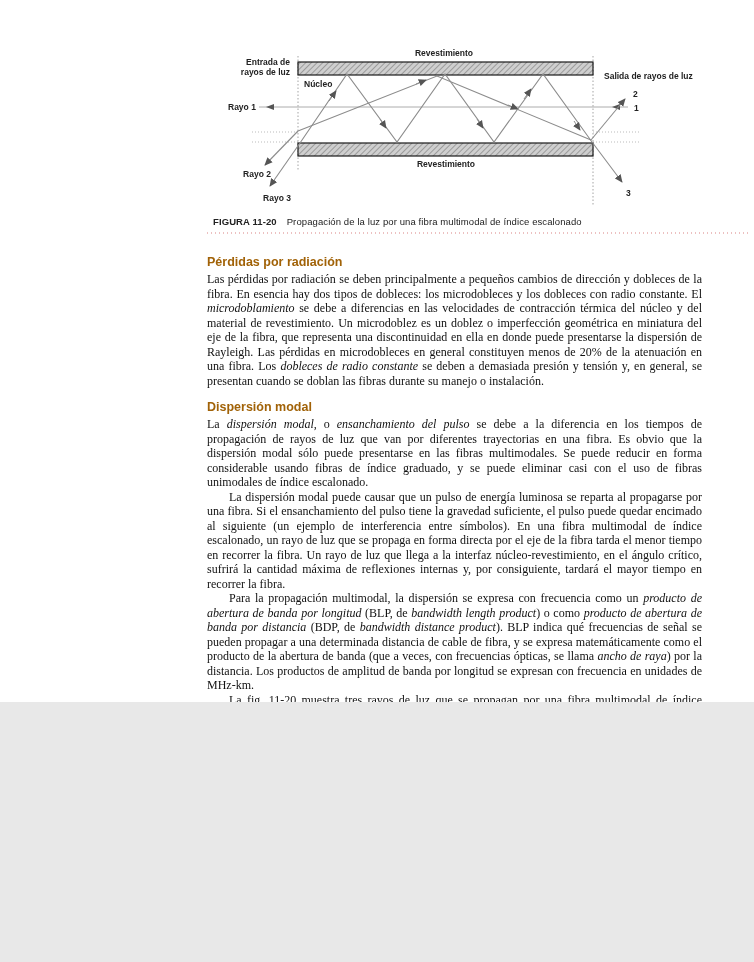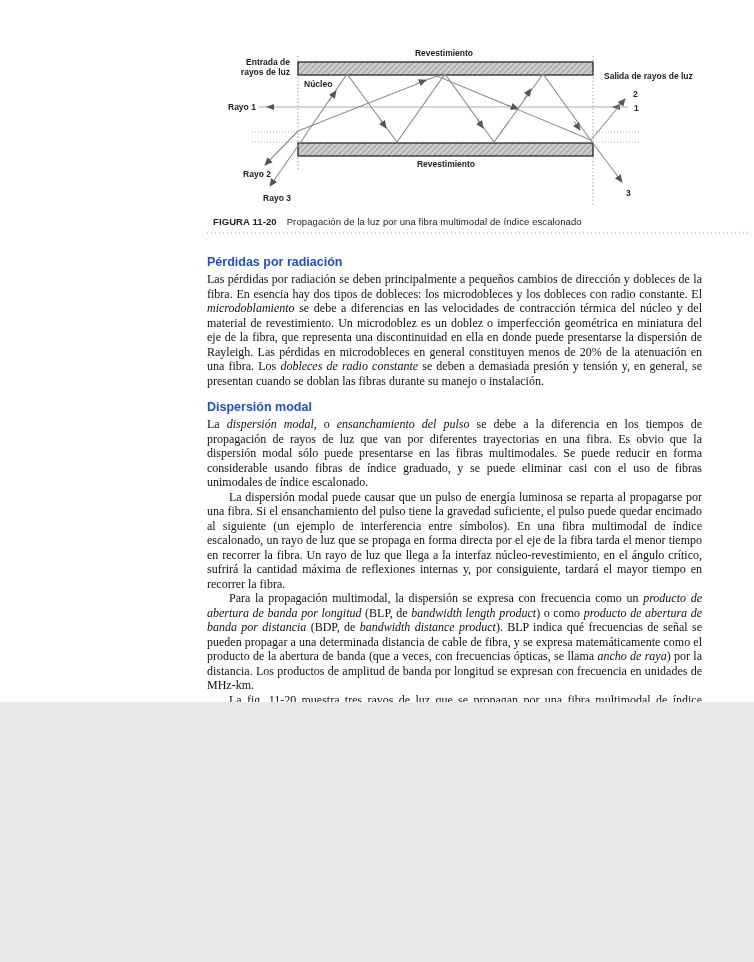--- a/index.html
+++ b/index.html
@@ -17,21 +17,21 @@
   .figure-caption .cap-label{ font-weight:bold; margin-right:10px; }
   .caption-underline{
     position:absolute; left:207px; top:232px; width:541px; height:2px;
     background:repeating-linear-gradient(90deg, rgba(220,140,140,.55) 0 1px, transparent 1px 4px);
   }
   .body-col{
     position:absolute; left:207px; top:255px; width:495px;
   }
   .body-col h3{
     margin:0 0 3px 0; font-family:"Liberation Sans", sans-serif;
-    font-size:12.5px; font-weight:bold; color:#1d4ed8;
+    font-size:12.5px; font-weight:bold; color:#a16207;
   }
   .body-col h3.sp{ margin-top:12px; }
   .body-col p{
     margin:0; font-size:12px; line-height:14.5px; text-align:justify;
   }
   .body-col p.indent{ text-indent:22px; }
   .footer-pagenum{
     position:absolute; left:68px; top:895px;
     font-family:"Liberation Sans", sans-serif; font-weight:bold; font-size:15px; color:#000;
   }

